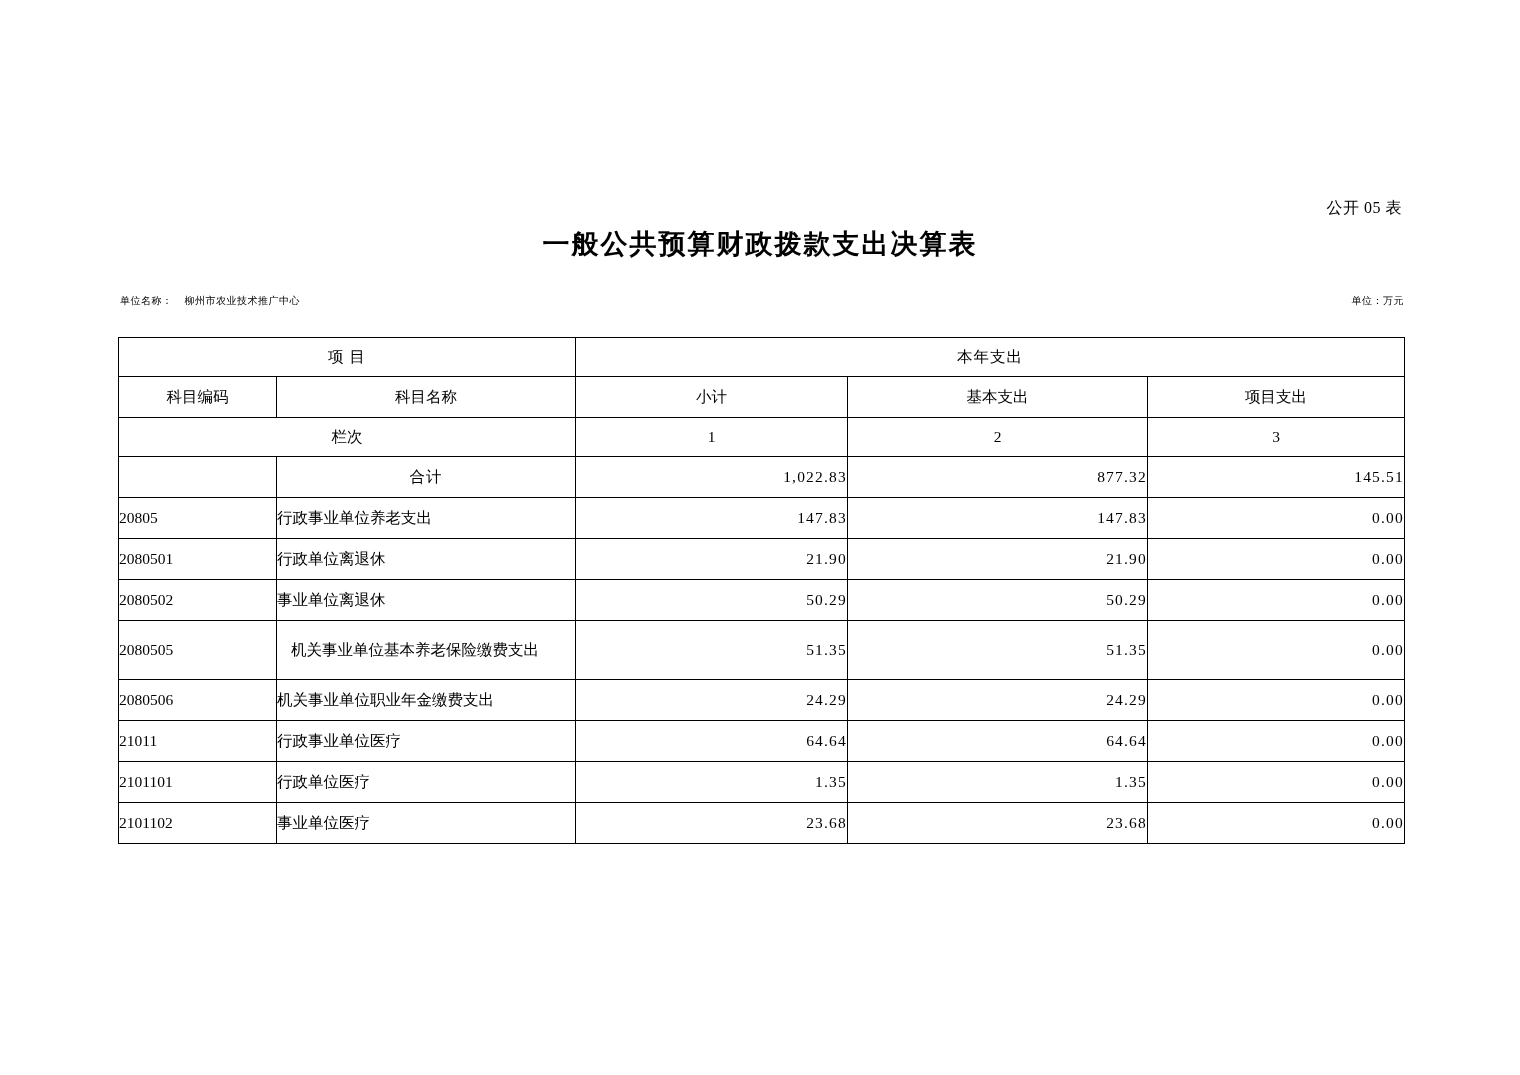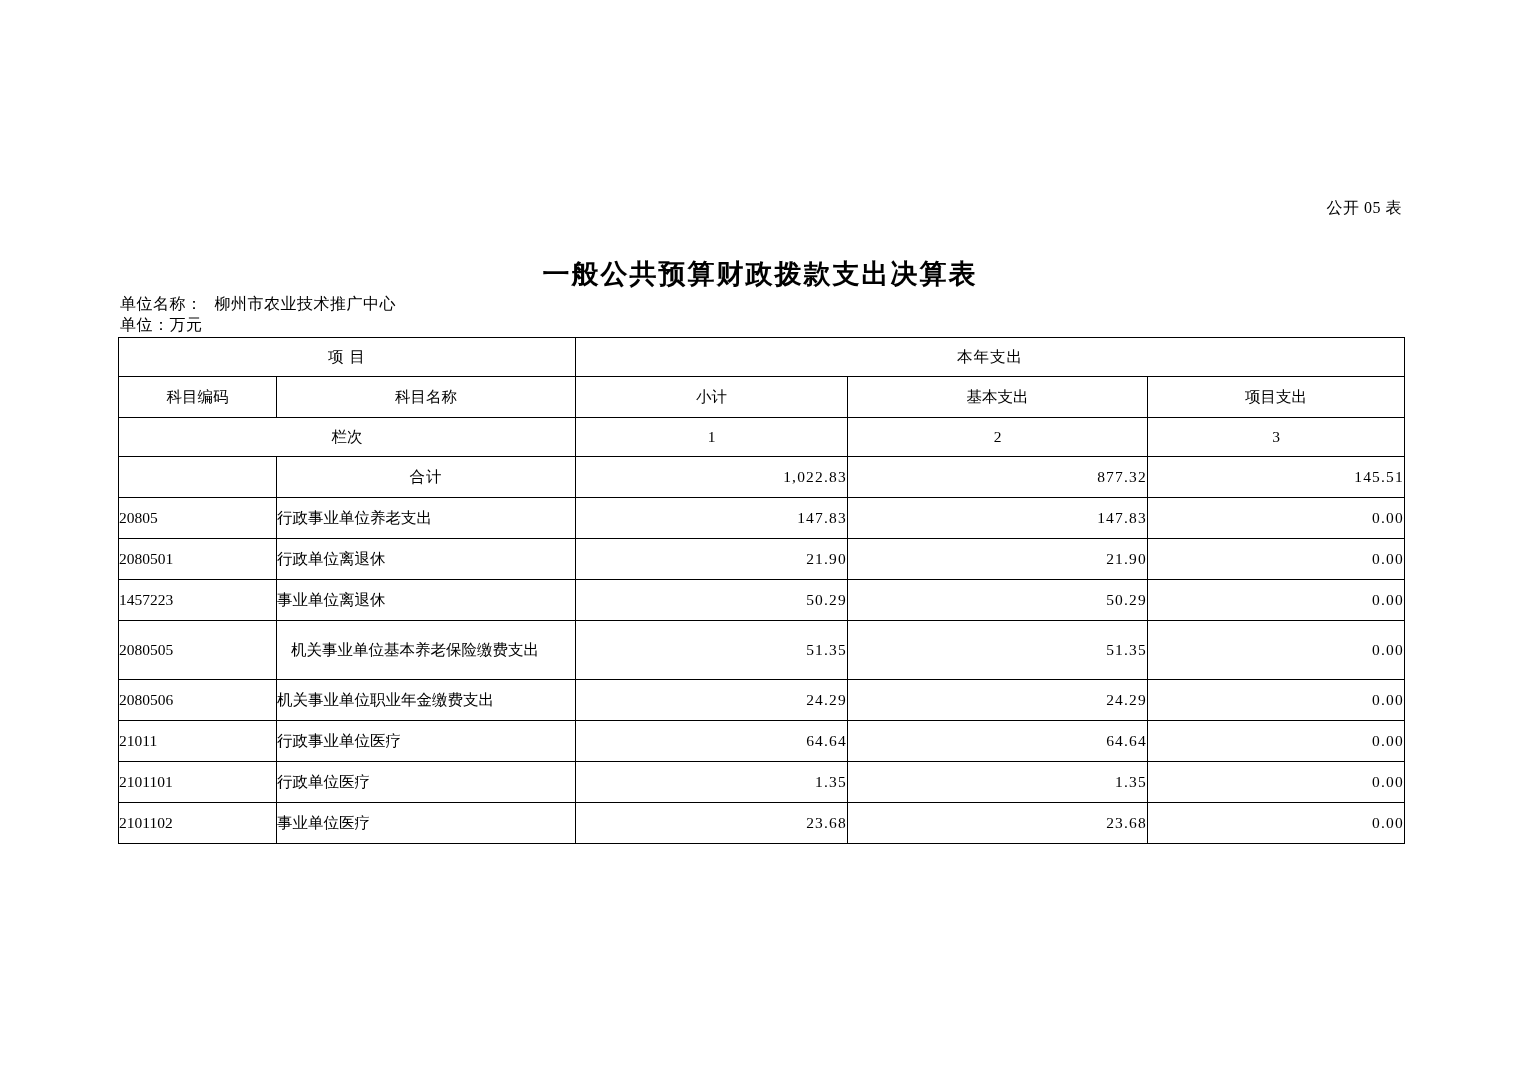--- a/index.html
+++ b/index.html
@@ -22,37 +22,36 @@
   }
   .form-no {
     position: absolute;
     top: 198px;
     right: 118px;
     font-size: 16px;
     letter-spacing: 0.5px;
   }
   .doc-title {
     position: absolute;
-    top: 256px;
+    top: 226px;
     left: 0;
     width: 1520px;
     text-align: center;
     font-size: 27px;
     font-weight: bold;
     letter-spacing: 2px;
   }
   .meta-row {
     position: absolute;
     top: 294px;
     left: 120px;
     width: 1284px;
     display: flex;
     justify-content: space-between;
-    font-size: 16px;
-    flex-direction: column;
+    font-size: 10px;
   }
   .meta-left {
     letter-spacing: 0.5px;
   }
   .meta-left .unit-name {
     margin-left: 12px;
     letter-spacing: 0.5px;
   }
   .meta-right {
     letter-spacing: 0.5px;
@@ -177,21 +176,21 @@
         <td class="row-cell num">0.00</td>
       </tr>
       <tr>
         <td class="row-cell txt">2080501</td>
         <td class="row-cell txt">行政单位离退休</td>
         <td class="row-cell num">21.90</td>
         <td class="row-cell num">21.90</td>
         <td class="row-cell num">0.00</td>
       </tr>
       <tr>
-        <td class="row-cell txt">1457223</td>
+        <td class="row-cell txt">2080502</td>
         <td class="row-cell txt">事业单位离退休</td>
         <td class="row-cell num">50.29</td>
         <td class="row-cell num">50.29</td>
         <td class="row-cell num">0.00</td>
       </tr>
       <tr>
         <td class="row-cell-tall txt">2080505</td>
         <td class="row-cell-tall">
             <span class="name-wrap">机关事业单位基本养老保险缴费支出</span>
           </td>

